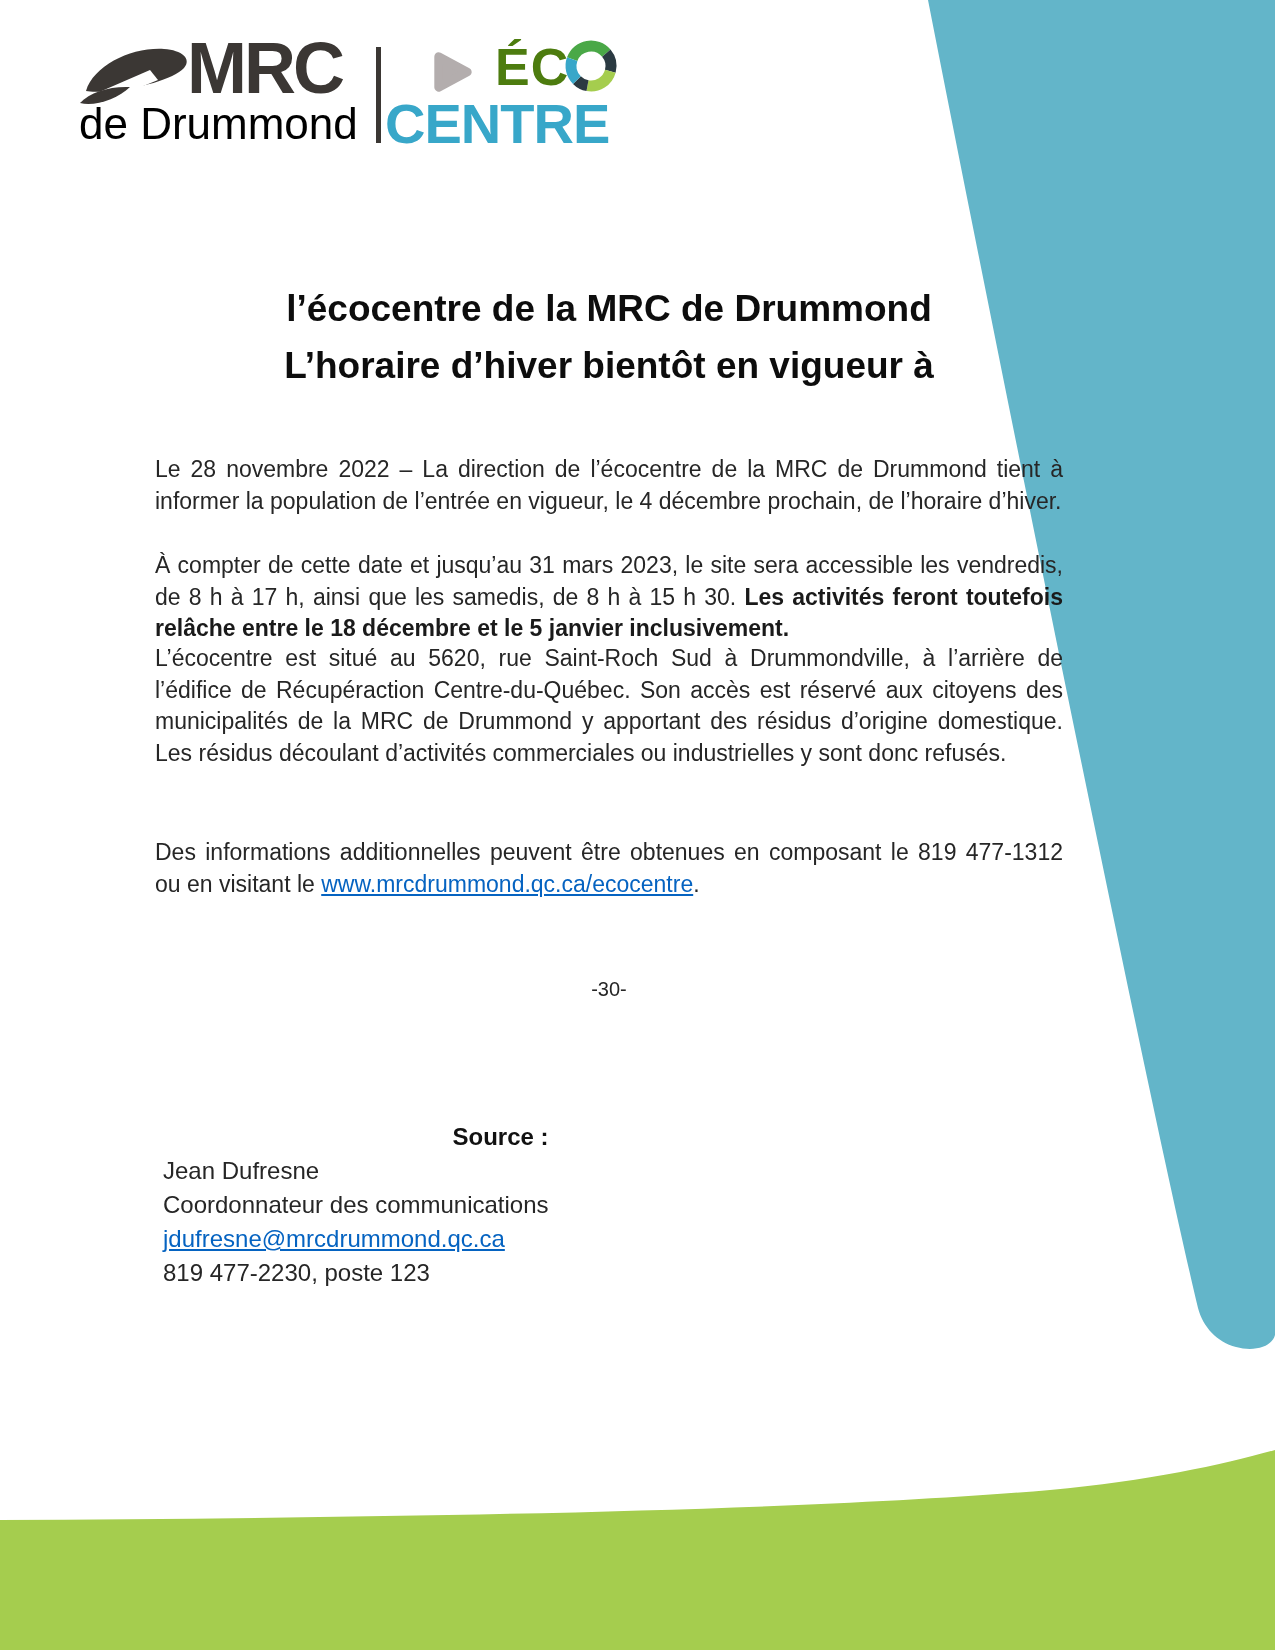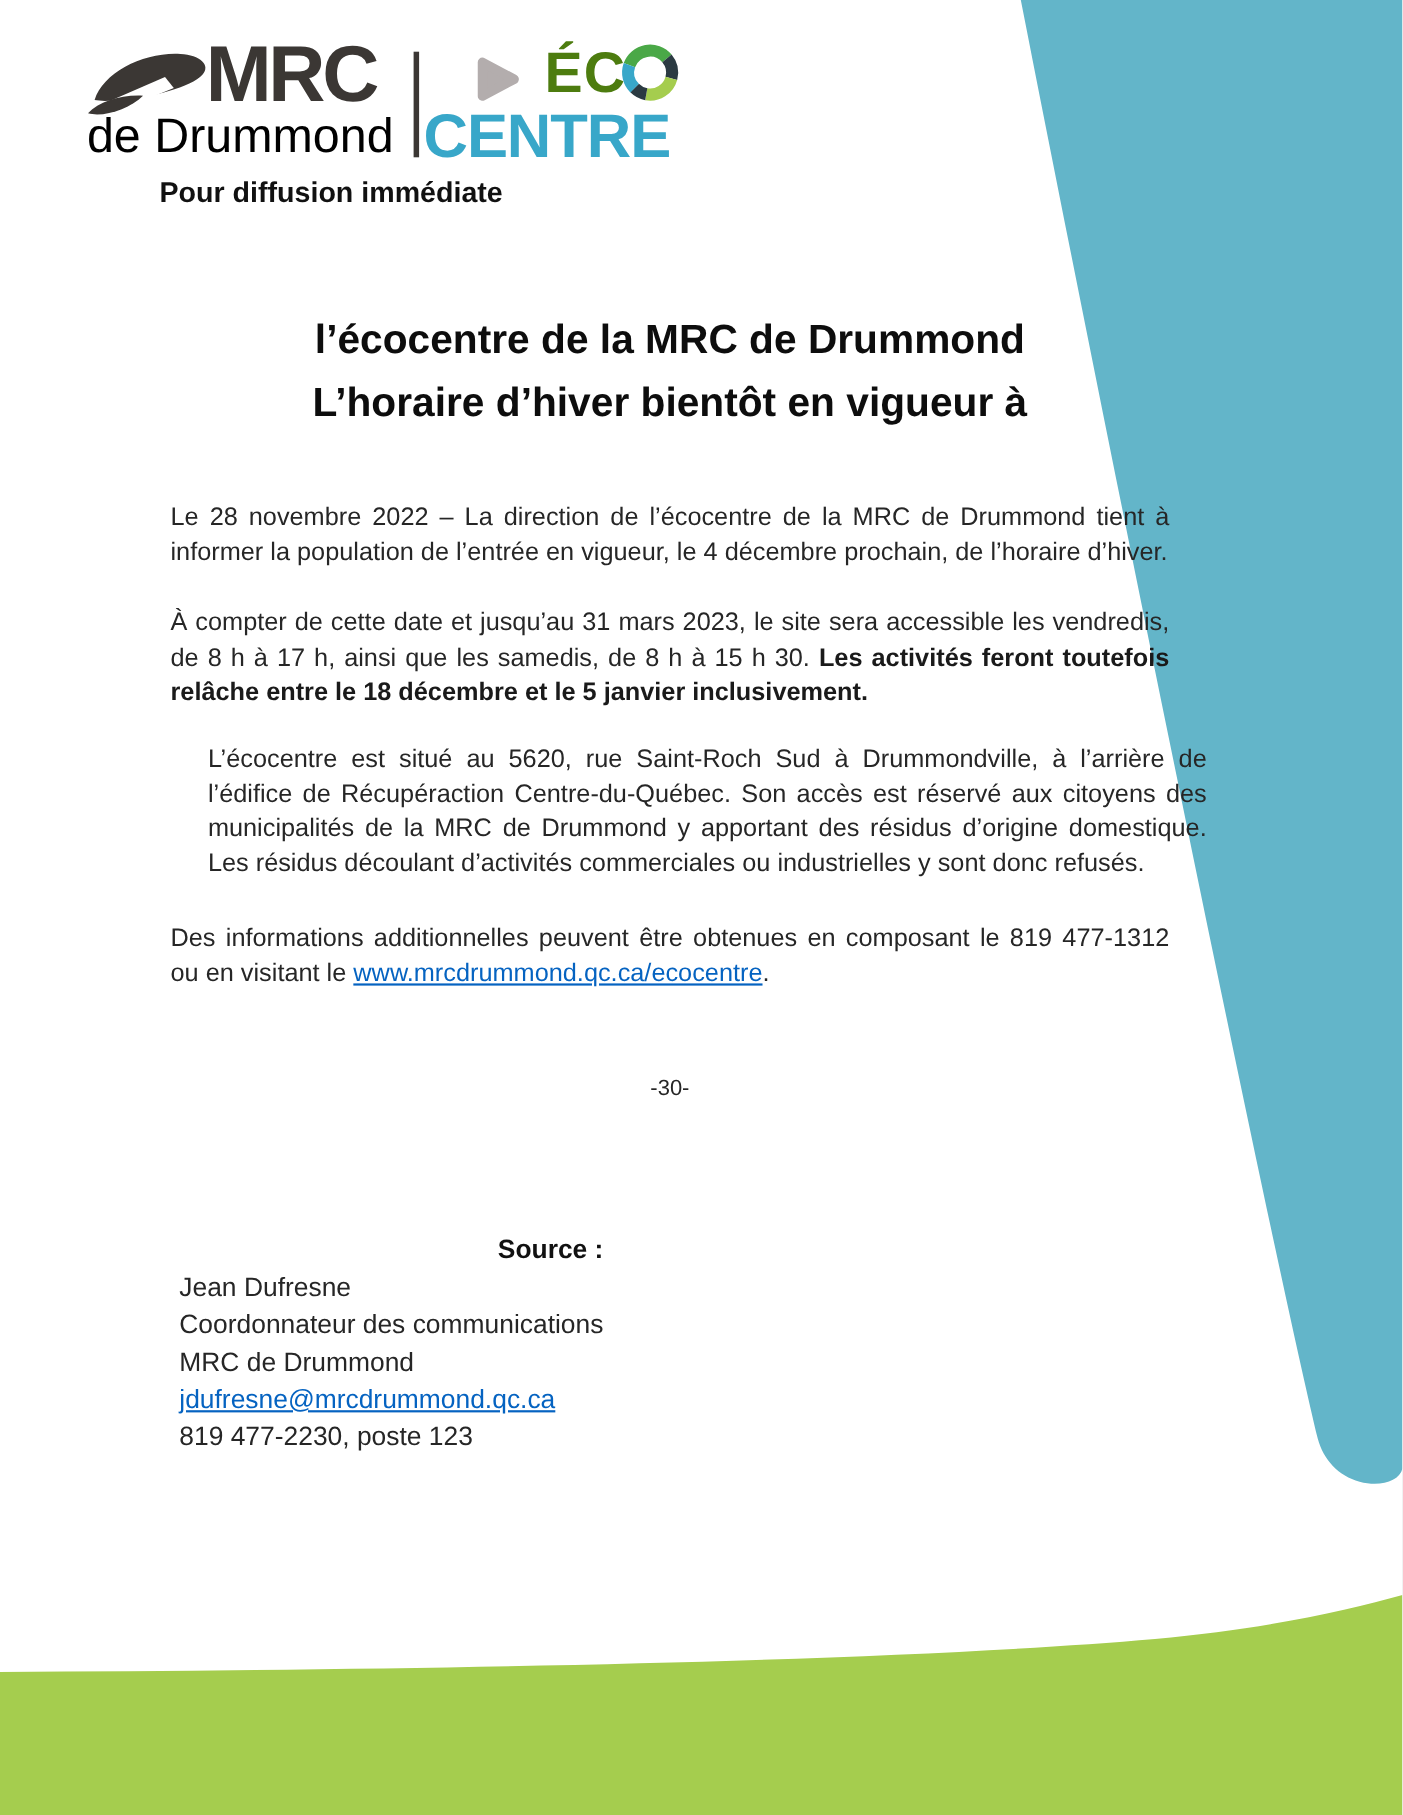--- a/index.html
+++ b/index.html
@@ -32,21 +32,21 @@
     position:absolute;left:155px;top:280px;width:908px;
     text-align:center;font-size:37px;font-weight:700;line-height:57px;color:#0d0d0d;
   }
 
   .para{
     position:absolute;left:155px;width:908px;
     font-size:23px;line-height:31.5px;text-align:justify;color:#262626;
   }
   .p1{top:431px;}
   .p2{top:527px;}
-  .p3{top:651px;margin-left:34px;}
+  .p3{top:620px;}
   .p4{top:814px;}
   .para b{font-weight:700;color:#1a1a1a;}
   a.doclink{color:#0563c1;text-decoration:underline;}
 
   .endmark{position:absolute;left:155px;top:978px;width:908px;text-align:center;font-size:20px;color:#262626;}
 
   .source{position:absolute;left:163px;top:1120px;font-size:24px;line-height:34px;color:#262626;}
   .source .lbl{font-weight:700;color:#111;text-align:right;}
   .source div{white-space:nowrap;}
 </style>
@@ -85,40 +85,38 @@
           <path stroke="#4aa847" d="M10.2,26.2 A20,20 0 0 1 44.3,20.1"></path>
           <path stroke="#2b3a42" d="M44.3,20.1 A20,20 0 0 1 48.3,38.2"></path>
           <path stroke="#a5cd4e" d="M48.3,38.2 A20,20 0 0 1 25.5,52.7"></path>
           <path stroke="#2b3a42" d="M25.5,52.7 A20,20 0 0 1 14.9,47.1"></path>
           <path stroke="#38a7c9" d="M14.9,47.1 A20,20 0 0 1 10.2,26.2"></path>
         </g>
       </svg>
       <span class="centre">CENTRE</span>
     </div>
 
-    <div class="release">Pour diffusion immédiate</div>
 
     <div class="title">
       <div>l’écocentre de la MRC de Drummond</div>
       <div>L’horaire d’hiver bientôt en vigueur à</div>
     </div>
 
     <p class="para p1">Le 28 novembre 2022 – La direction de l’écocentre de la MRC de Drummond tient à informer la population de l’entrée en vigueur, le 4 décembre prochain, de l’horaire d’hiver.</p>
 
     <p class="para p2"><span>À compter de cette date et jusqu’au 31 mars 2023, le site sera accessible les vendredis, de 8 h à 17 h, ainsi que les samedis, de 8 h à 15 h 30. </span><b>Les activités feront toutefois relâche entre le 18 décembre et le 5 janvier inclusivement.</b></p>
 
     <p class="para p3">L’écocentre est situé au 5620, rue Saint-Roch Sud à Drummondville, à l’arrière de l’édifice de Récupéraction Centre-du-Québec. Son accès est réservé aux citoyens des municipalités de la MRC de Drummond y apportant des résidus d’origine domestique. Les résidus découlant d’activités commerciales ou industrielles y sont donc refusés.</p>
 
     <p class="para p4"><span>Des informations additionnelles peuvent être obtenues en composant le 819 477-1312 ou en visitant le </span><a class="doclink" href="#">www.mrcdrummond.qc.ca/ecocentre</a><span>.</span></p>
 
     <div class="endmark">-30-</div>
 
     <div class="source">
       <div class="lbl">Source :</div>
       <div>Jean Dufresne</div>
       <div>Coordonnateur des communications</div>
-      <div>MRC de Drummond</div>
       <div><a class="doclink" href="#">jdufresne@mrcdrummond.qc.ca</a></div>
       <div>819 477-2230, poste 123</div>
     </div>
 
   </div>
 </div>
 
 </body></html>

